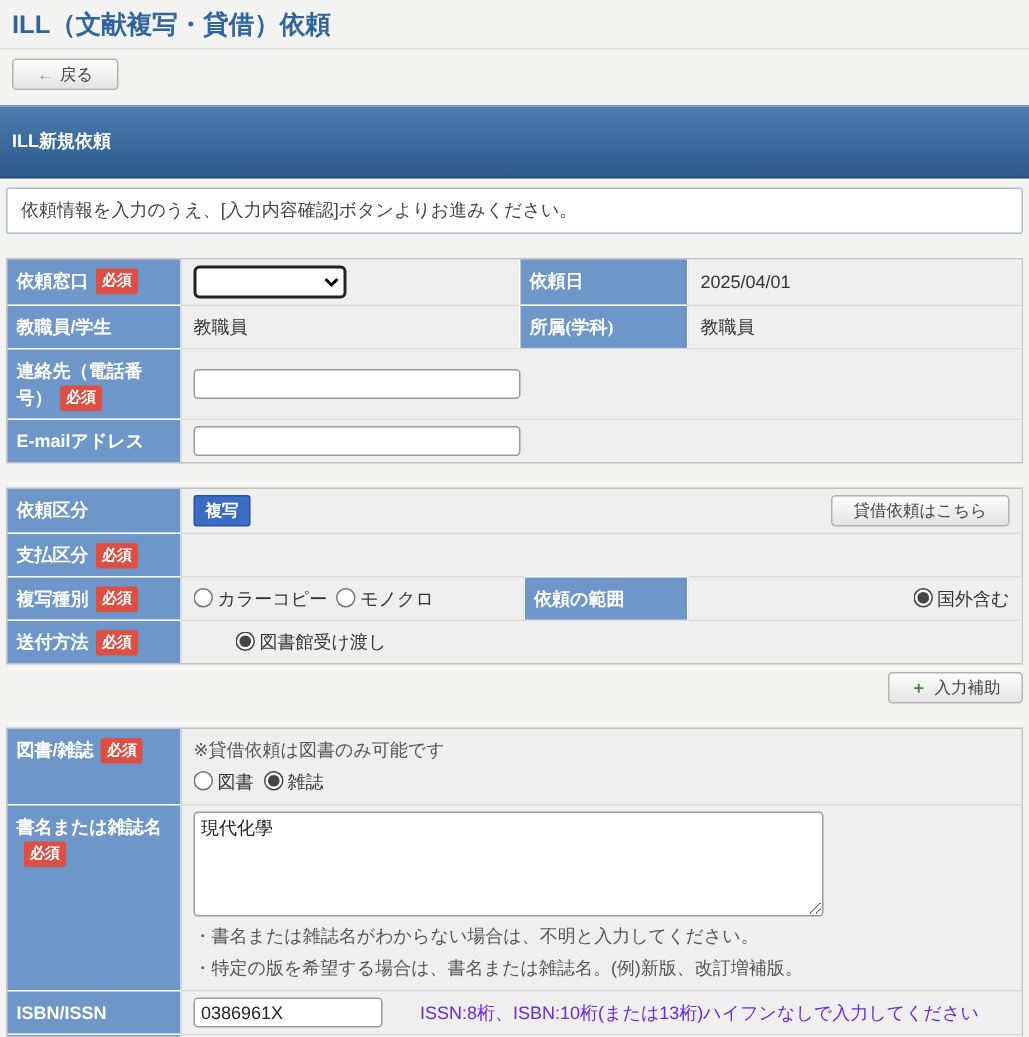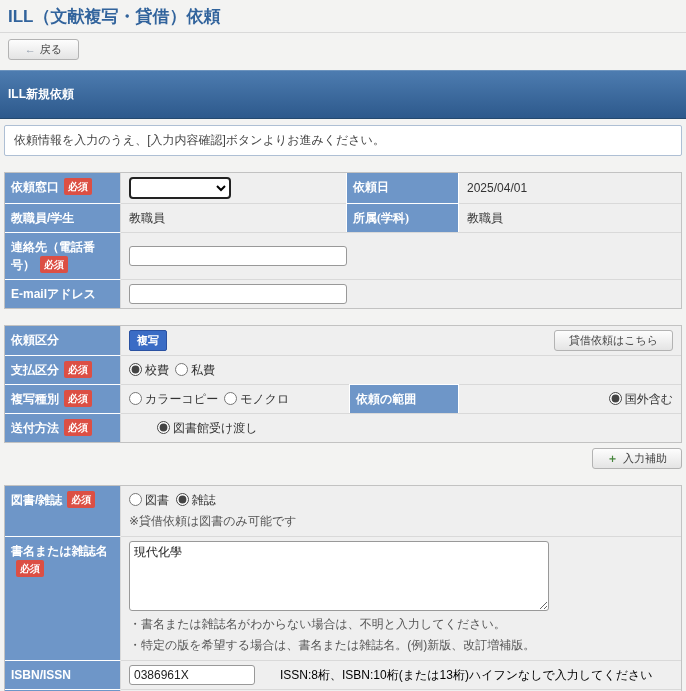--- a/index.html
+++ b/index.html
@@ -66,21 +66,21 @@
     background:#fff; border:1px solid #999; border-radius:3px;
     padding:2px 4px; font-size:12px; color:#222; font-family:inherit;
     resize:both;
   }
   select {
     background:#fff; border:2px solid #222; border-radius:4px;
     height:22px; width:102px; font-size:12px;
   }
   input[type=radio] { width:13px; height:13px; vertical-align:-2px; margin-right:3px; accent-color:#444; }
   .radio-opt { white-space:nowrap; color:#333; }
-  .hint { color:#000000; }
+  .hint { color:#6d28d9; }
   .note { color:#555; padding:1px 0; }
   .category-badge {
     display:inline-block; background:#3a6cc5; border:1px solid #2a51a1;
     color:#fff; font-size:11px; font-weight:bold; padding:2px 7px;
     border-radius:2px; cursor:pointer;
   }
   .right-btn { margin-left:auto; }
   .assist-row { text-align:right; padding:5px 4px 0 0; }
   .plus-icon { color:#45853b; font-weight:bold; margin-right:5px; }
   .ro-value { color:#333; }
@@ -143,24 +143,20 @@
   <div class="form-table">
     <div class="frow">
       <div class="lbl lbl-main">依頼区分</div>
       <div class="val" style="flex:1;">
         <span class="category-badge">複写</span>
         <span class="btn right-btn">貸借依頼はこちら</span>
       </div>
     </div>
     <div class="frow">
       <div class="lbl lbl-main"><span>支払区分</span><span class="req">必須</span></div>
-      <div class="val" style="flex:1;">
-        <label class="radio-opt"><input type="radio" name="payment" checked="" style=""><span>校費</span></label>
-        <label class="radio-opt"><input type="radio" name="payment" style=""><span>私費</span></label>
-      </div>
     </div>
     <div class="frow">
       <div class="lbl lbl-main"><span>複写種別</span><span class="req">必須</span></div>
       <div class="val" style="flex:0 0 228px;">
         <label class="radio-opt"><input type="radio" name="copytype" style=""><span>カラーコピー</span></label>
         <label class="radio-opt"><input type="radio" name="copytype" style=""><span>モノクロ</span></label>
       </div>
       <div class="lbl lbl-mid" style="flex:0 0 110px;">依頼の範囲</div>
       <div class="val" style="flex:1;justify-content:flex-end;">
         <label class="radio-opt"><input type="radio" name="scope" checked="" style=""><span>国外含む</span></label>
@@ -175,25 +171,25 @@
   </div>
 
   <div class="assist-row">
     <span class="btn"><span class="plus-icon">＋</span><span>入力補助</span></span>
   </div>
 
   <div class="form-table">
     <div class="frow">
       <div class="lbl lbl-main"><span>図書/雑誌</span><span class="req">必須</span></div>
       <div class="stack" style="flex:1;">
+        <div class="line note">※貸借依頼は図書のみ可能です</div>
         <div class="line">
           <label class="radio-opt"><input type="radio" name="material" style=""><span>図書</span></label>
           &nbsp;<label class="radio-opt"><input type="radio" name="material" checked="" style=""><span>雑誌</span></label>
         </div>
-        <div class="line note">※貸借依頼は図書のみ可能です</div>
       </div>
     </div>
     <div class="frow">
       <div class="lbl lbl-main"><span>書名または雑誌名</span> <span class="req">必須</span></div>
       <div class="stack" style="flex:1;">
         <textarea style="width: 420px; height: 70px;">現代化學</textarea>
         <div class="line note">・書名または雑誌名がわからない場合は、不明と入力してください。</div>
         <div class="line note">・特定の版を希望する場合は、書名または雑誌名。(例)新版、改訂増補版。</div>
       </div>
     </div>

